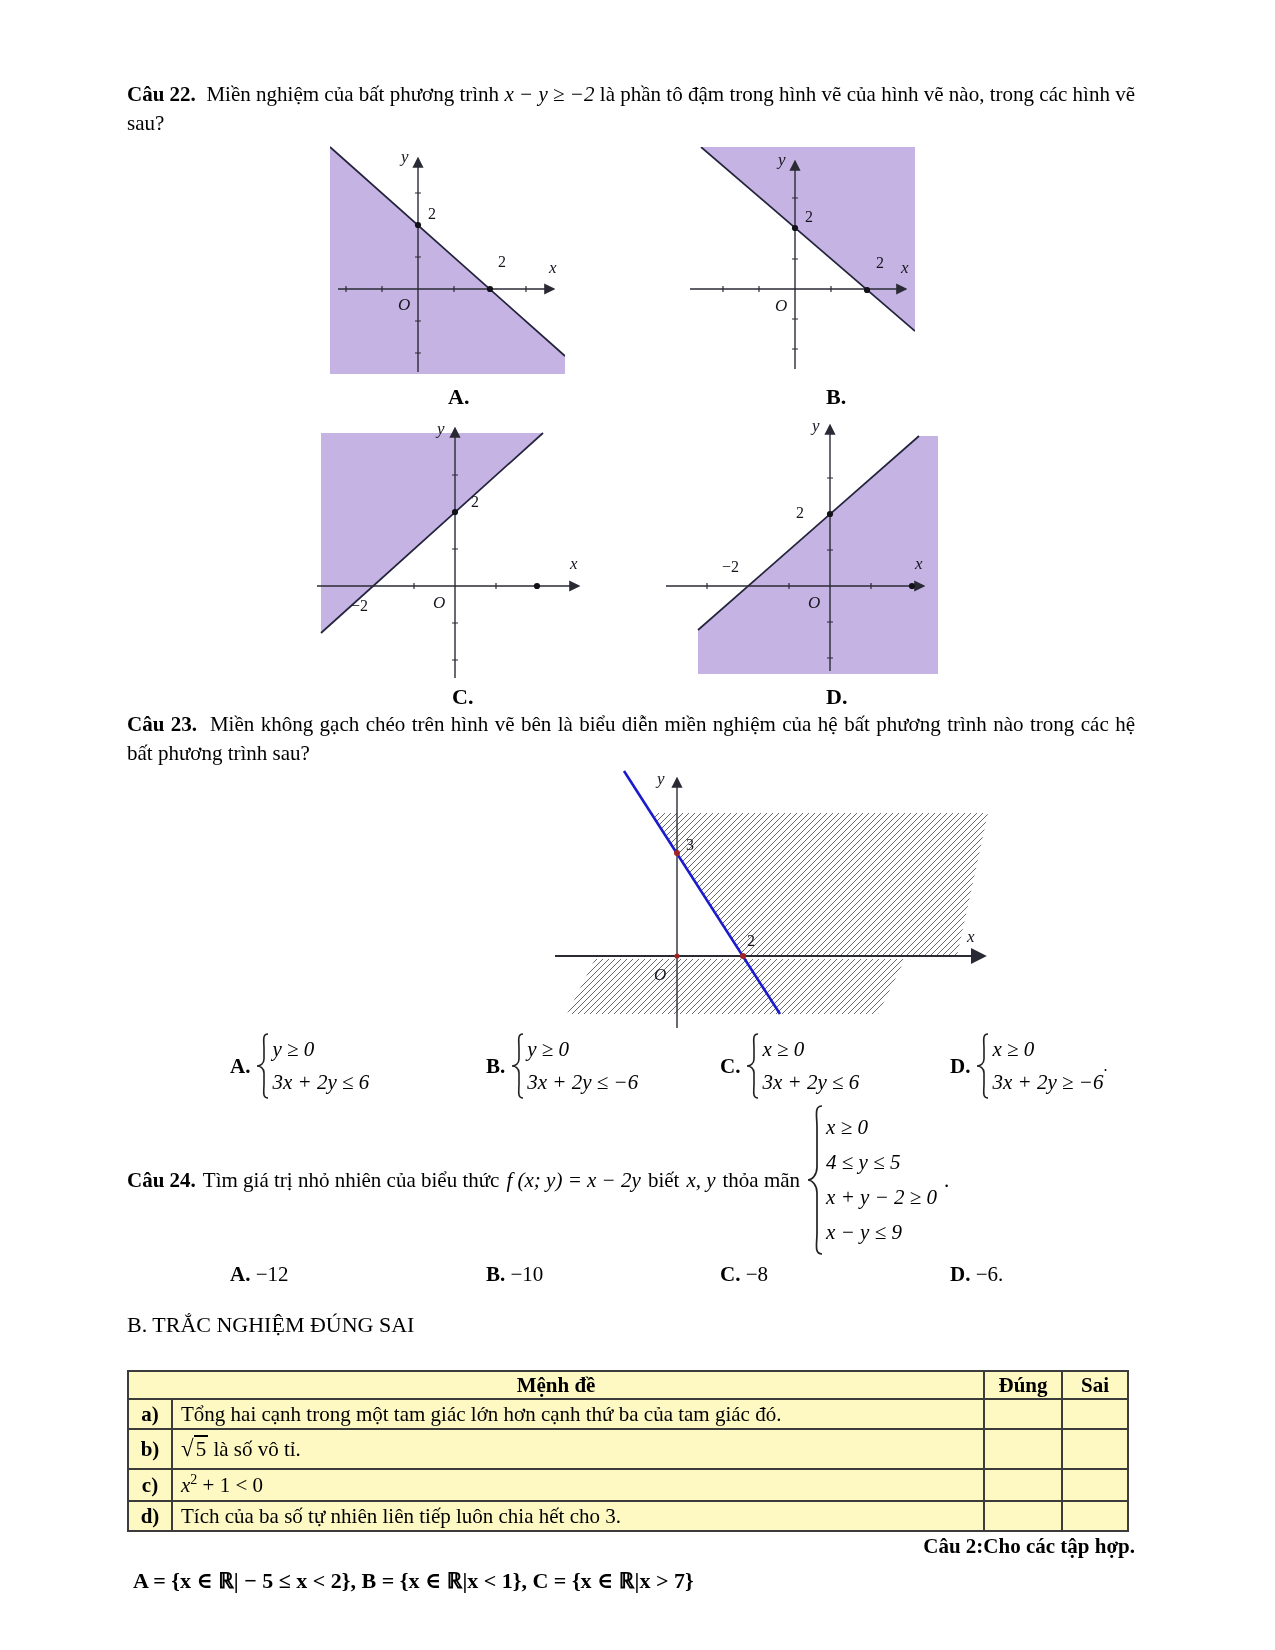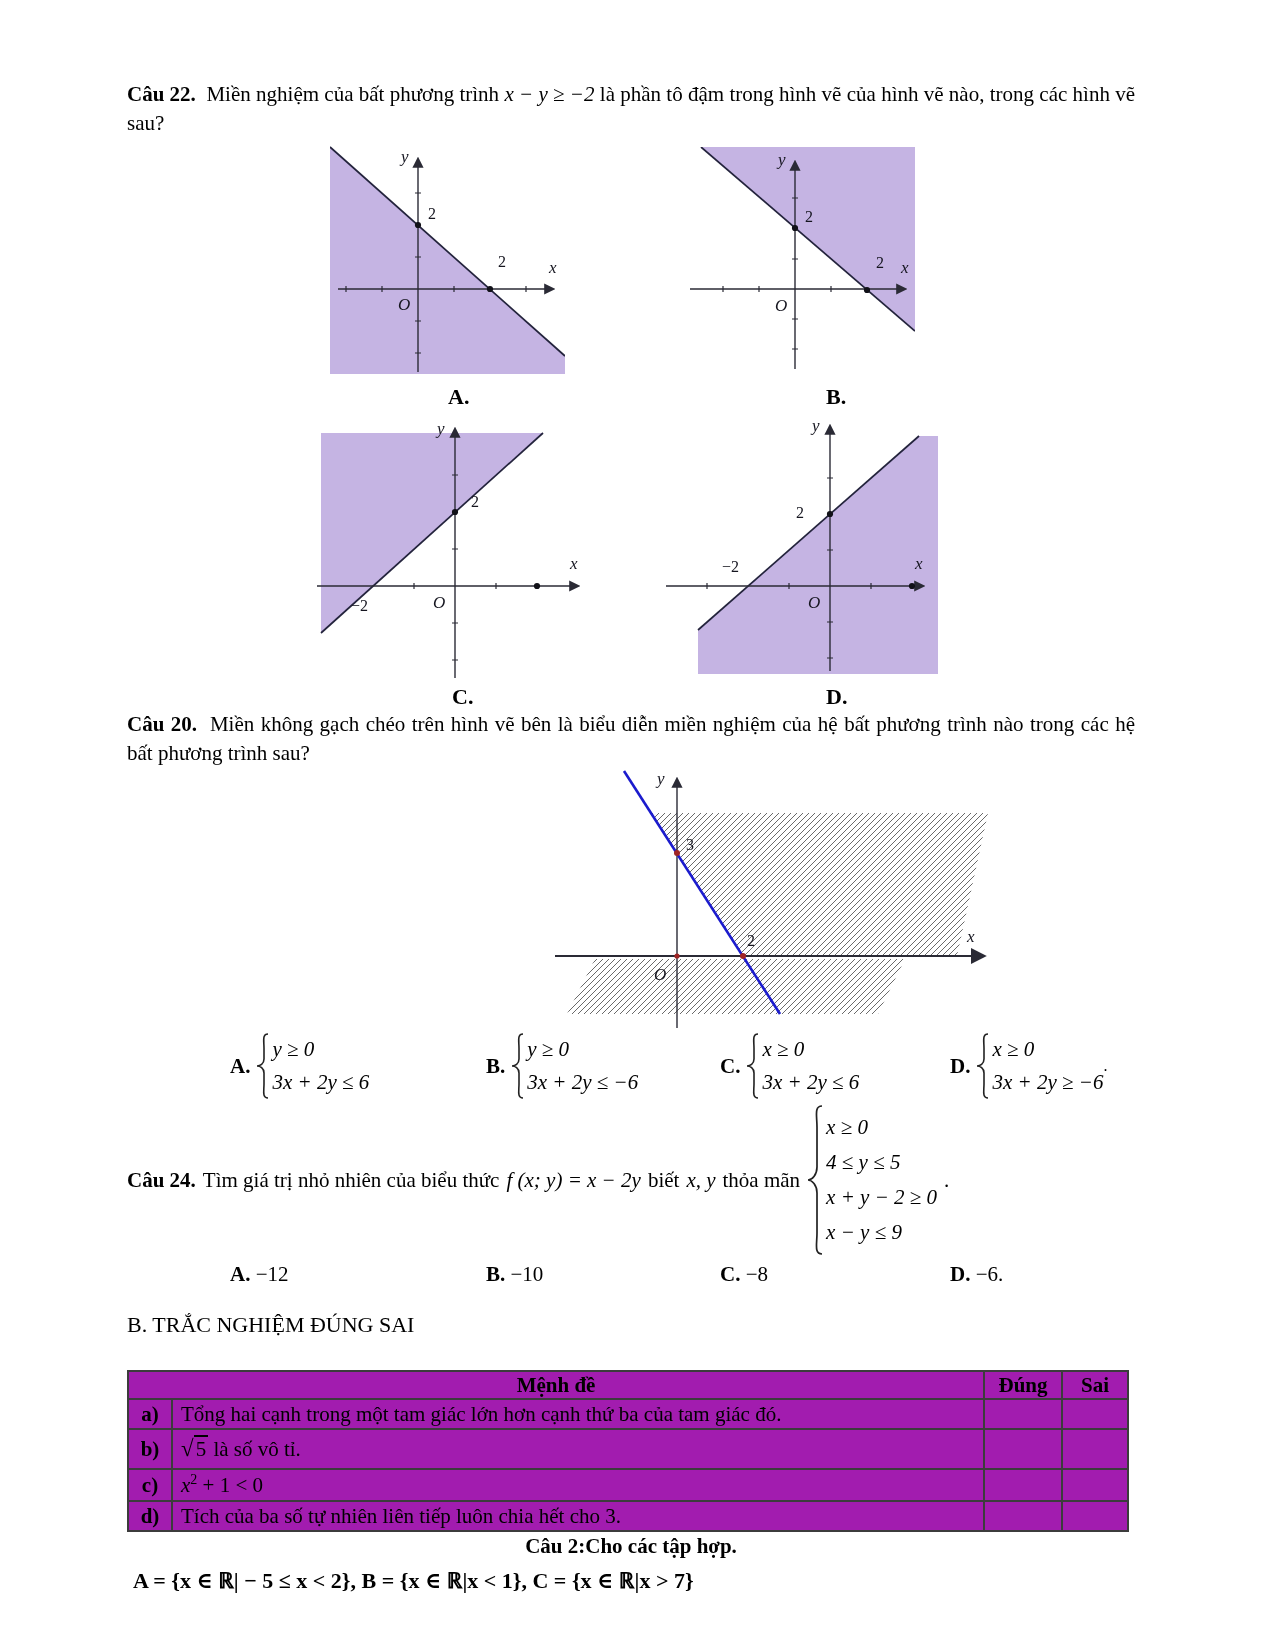--- a/index.html
+++ b/index.html
@@ -16,21 +16,21 @@
   .sys2 .rows{display:flex;flex-direction:column;justify-content:center;margin-left:3px}
   .sys2 .rows .row{font-size:21px;line-height:33px;font-style:italic;white-space:nowrap}
   .ansopt{position:absolute;font-size:21px;white-space:nowrap}
   .ansopt .lab{font-weight:bold}
   .q24row{position:absolute;display:flex;align-items:center;font-size:21px;white-space:nowrap}
   .q24row > span{margin-right:7px}
   .sys4{display:flex;align-items:center}
   .sys4 .rows{display:flex;flex-direction:column;justify-content:center;margin-left:3px}
   .sys4 .rows .row{font-size:21px;line-height:35px;font-style:italic;white-space:nowrap}
   .secb{position:absolute;font-weight:normal;font-size:22px}
-  .tf{position:absolute;border-collapse:collapse;table-layout:fixed;font-size:21px;background:#a21caf}
+  .tf{position:absolute;border-collapse:collapse;table-layout:fixed;font-size:21px;background:#fef9c3}
   .tf td,.tf th{border:2px solid #3c3c3c;padding:0 8px;vertical-align:middle}
   .tf th{font-weight:bold}
   .keycell{font-weight:bold;text-align:center}
   .radicand{border-top:2px solid #000;padding:0 2px}
   .rad{font-size:23px}
   sup{font-size:14px}
   .setsline{position:absolute;font-weight:bold;font-size:22px}
   svg{display:block}
   .axlbl{font-family:"Liberation Serif",serif;font-style:italic;font-size:17px;fill:#15151f}
   .num{font-family:"Liberation Serif",serif;font-size:16px;fill:#15151f}
@@ -125,21 +125,21 @@
     <text class="axlbl" x="257" y="158">x</text>
     <text class="axlbl" x="150" y="197">O</text>
     <text class="num" x="138" y="107">2</text>
     <text class="num" x="64" y="161">−2</text>
   </svg>
 
   <span class="figlabel" style="left:452px;top:668px">C.</span>
   <span class="figlabel" style="left:826px;top:668px">D.</span>
 
   <p class="para" style="left:127px;top:694px;width:1008px">
-    <span class="qlabel">Câu 20.</span>&nbsp;
+    <span class="qlabel">Câu 23.</span>&nbsp;
     <span>Miền không gạch chéo trên hình vẽ bên là biểu diễn miền nghiệm của hệ bất phương trình nào trong các hệ bất phương trình sau?</span>
   </p>
 
   <svg style="position:absolute;left:520px;top:750px" width="480" height="268" viewBox="0 0 480 268">
     <polygon class="hatched" points="131,47 468,47 437,190 223,190"></polygon>
     <polygon class="hatched" points="75,193 385,193 358,248 47,248"></polygon>
     <line class="ax" x1="35" y1="190" x2="462" y2="190" marker-end="url(#arr)" style="stroke-width:2"></line>
     <line class="ax" x1="157" y1="262" x2="157" y2="14" marker-end="url(#arr)"></line>
     <line x1="104" y1="5" x2="260" y2="248" stroke="#1b1bcd" stroke-width="2.6"></line>
     <circle class="rdot" cx="157" cy="87" r="3"></circle>
@@ -258,18 +258,18 @@
     </tr>
     <tr style="height:30px">
       <td class="keycell">d)</td>
       <td>Tích của ba số tự nhiên liên tiếp luôn chia hết cho 3.</td>
       <td></td>
       <td></td>
     </tr>
   </tbody>
     </table>
 
-  <p class="para" style="left:127px;top:1516px;width:1008px;text-align:center">
+  <p class="para" style="left:127px;top:1516px;width:1008px;text-align:right">
     <span class="qlabel">Câu 2:</span><span class="qlabel">Cho các tập hợp.</span>
   </p>
   <div class="setsline" style="left:133px;top:1548px">A = {x ∈ ℝ| − 5 ≤ x &lt; 2}, B = {x ∈ ℝ|x &lt; 1}, C =  {x ∈ ℝ|x &gt; 7}</div>
 
 </div>
 
 </body></html>

